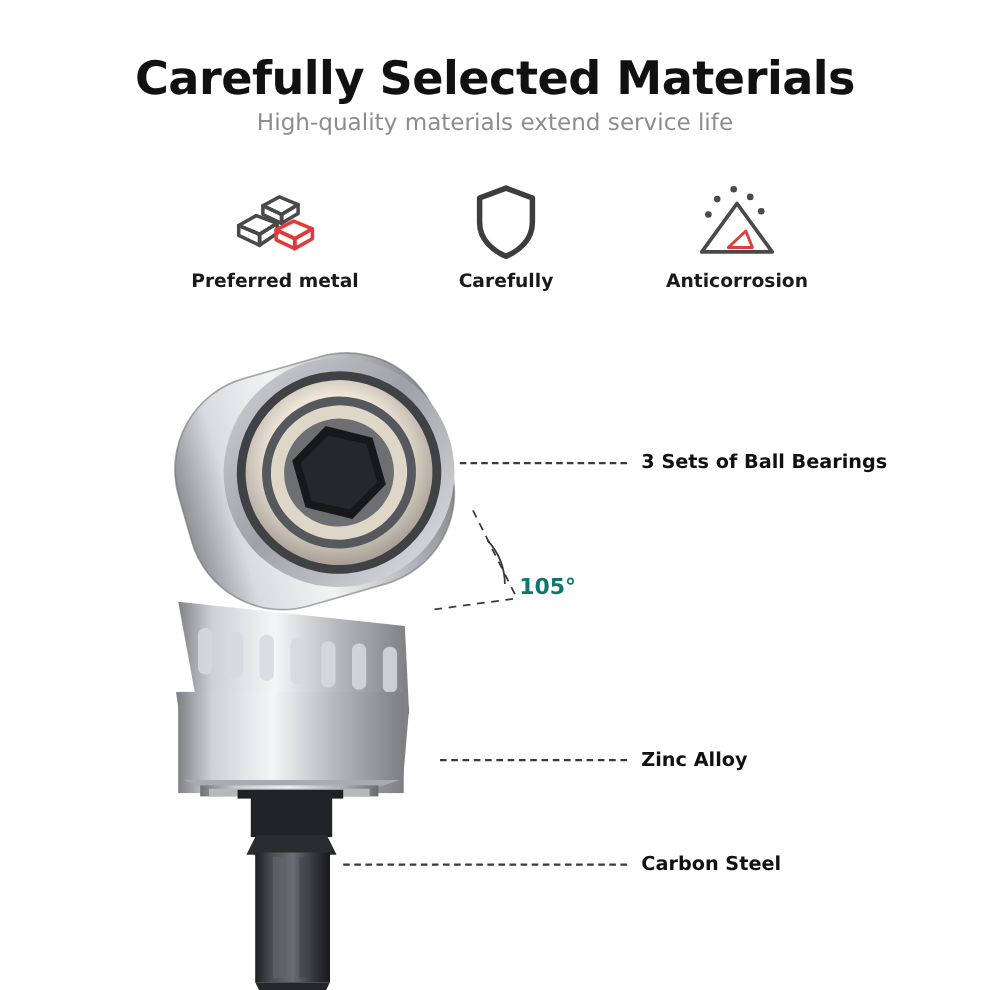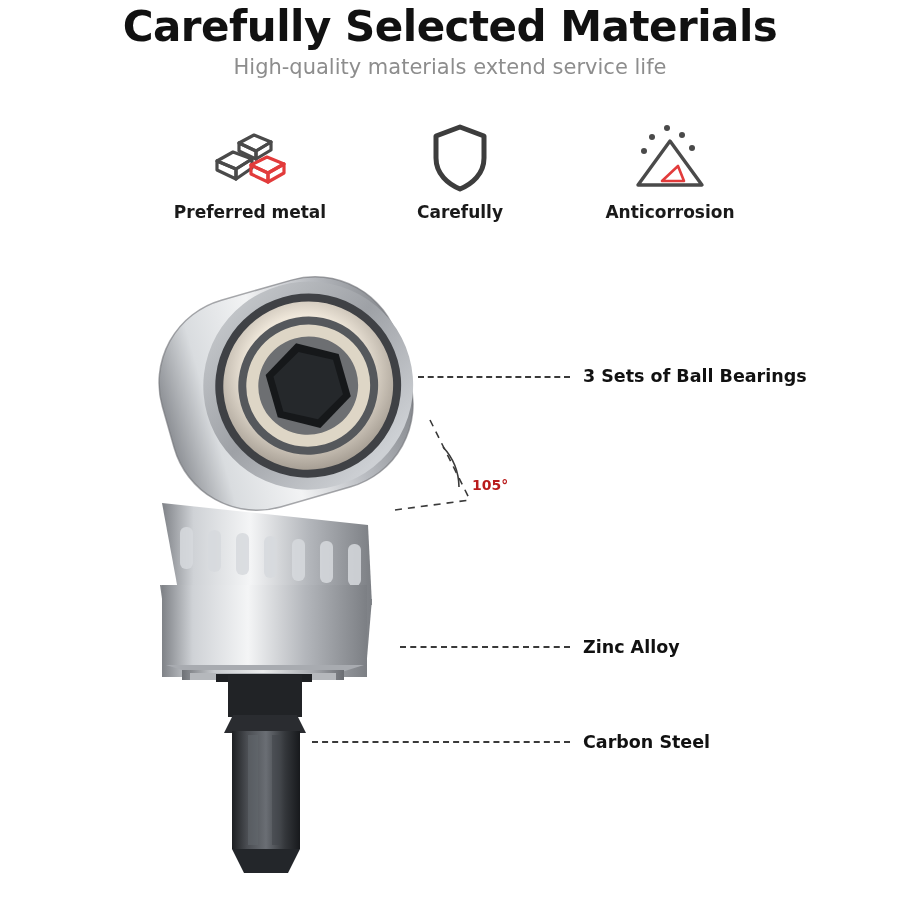--- a/index.html
+++ b/index.html
@@ -12,20 +12,21 @@
     background: #ffffff;
     font-family: "Liberation Sans", sans-serif;
     overflow: hidden;
     position: relative;
   }
   .page {
     position: relative;
     width: 900px;
     height: 667px;
     background: #ffffff;
+    margin-top: 44px;
   }
 
   
   .title {
     position: absolute;
     top: 2px;
     left: 0;
     width: 900px;
     text-align: center;
     font-size: 42px;
@@ -91,23 +92,23 @@
     white-space: nowrap;
     text-align: center;
   }
   .callout.ball { left: 583px; top: 366px; }
   .callout.zinc { left: 583px; top: 637px; }
   .callout.carbon { left: 583px; top: 732px; }
   .angle-label {
     position: absolute;
     left: 472px;
     top: 477px;
-    font-size: 14px;
-    font-weight: bold;
-    color: #b91c1c;
+    font-size: 20px;
+    font-weight: bold;
+    color: #0f766e;
     font-family: "DejaVu Sans", sans-serif;
   }
 
   
   .leader {
     position: absolute;
     border-top: 2px dashed #3a3a3a;
     height: 0;
   }
   .leader.l1 { left: 418px; top: 376px; width: 152px; }

